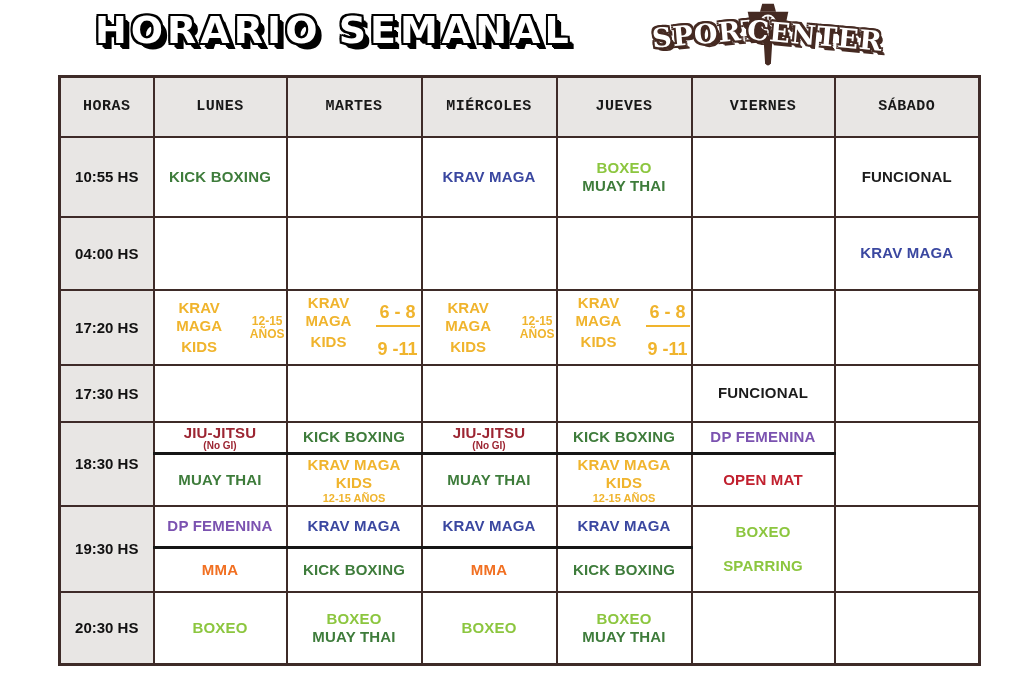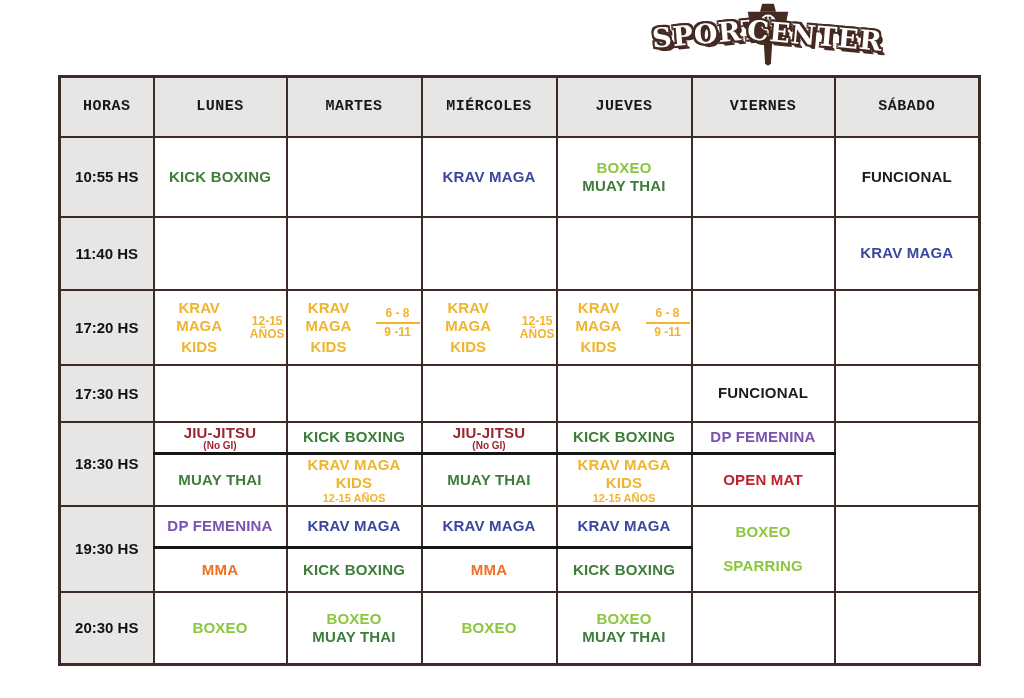--- a/index.html
+++ b/index.html
@@ -83,28 +83,29 @@
   .c-red        { color:var(--red,#c1202e); }
   .c-purple     { color:var(--purple,#7b52b0); }
   .c-orange     { color:var(--orange,#f17022); }
   .c-black      { color:var(--black,#1b1b1b); }
 
   
   .kids-cell { display:flex; justify-content:center; align-items:flex-start; gap:7px; color:var(--yellow,#f0b42d); font-weight:bold; }
   .kids-main .l1 { font-size:15px; line-height:1.2; }
   .kids-main .l2 { font-size:15px; line-height:1.2; margin-top:3px; }
   .kids-age  { font-size:12px; line-height:1.15; margin-top:16px;text-align:center; }
-  .kids-frac { font-size:12px; line-height:1.15; margin-top:8px; }
-  .frac-bottom { border-top:2px solid var(--yellow,#f0b42d); padding-top:2px; margin-top:2px; min-width:44px; }
+  .kids-frac { font-size:18px; line-height:1.15; margin-top:8px; }
+  .frac-bottom { border-top:2px solid var(--yellow,#f0b42d); padding-top:12px; margin-top:2px; min-width:44px; }
 </style>
 </head>
 <body>
 
 <div class="page">
 
+  <h1 class="title">HORARIO SEMANAL</h1>
 
   <div class="logo">
     <span class="logo-word logo-left">SPORT</span>
     <svg class="hammer" width="58" height="66" viewBox="0 0 80 90">
       <path d="M32 2 L48 2 L51 13 L29 13 Z" fill="#452a22"></path>
       <path d="M12 13 L68 13 L62 42 L40 56 L18 42 Z" fill="#452a22"></path>
       <path d="M34 53 L46 53 L44 84 Q40 90 36 84 Z" fill="#452a22"></path>
       <circle cx="40" cy="28" r="10" fill="none" stroke="#ffffff" stroke-width="2.5"></circle>
       <path d="M40 18 L40 46 M30 28 L50 28 M33 21 L47 35 M47 21 L33 35" stroke="#ffffff" stroke-width="2" fill="none"></path>
     </svg>
@@ -147,21 +148,21 @@
           <span class="entry c-light_green">BOXEO</span>
           <span class="entry c-dark_green">MUAY THAI</span>
         </td>
         <td></td>
         <td>
             <span class="entry c-black">FUNCIONAL</span>
           </td>
       </tr>
 
       <tr class="h-1100">
-        <td class="time">11:40 HS</td>
+        <td class="time">04:00 HS</td>
         <td></td>
         <td></td>
         <td></td>
         <td></td>
         <td></td>
         <td>
             <span class="entry c-blue">KRAV MAGA</span>
           </td>
       </tr>
 

